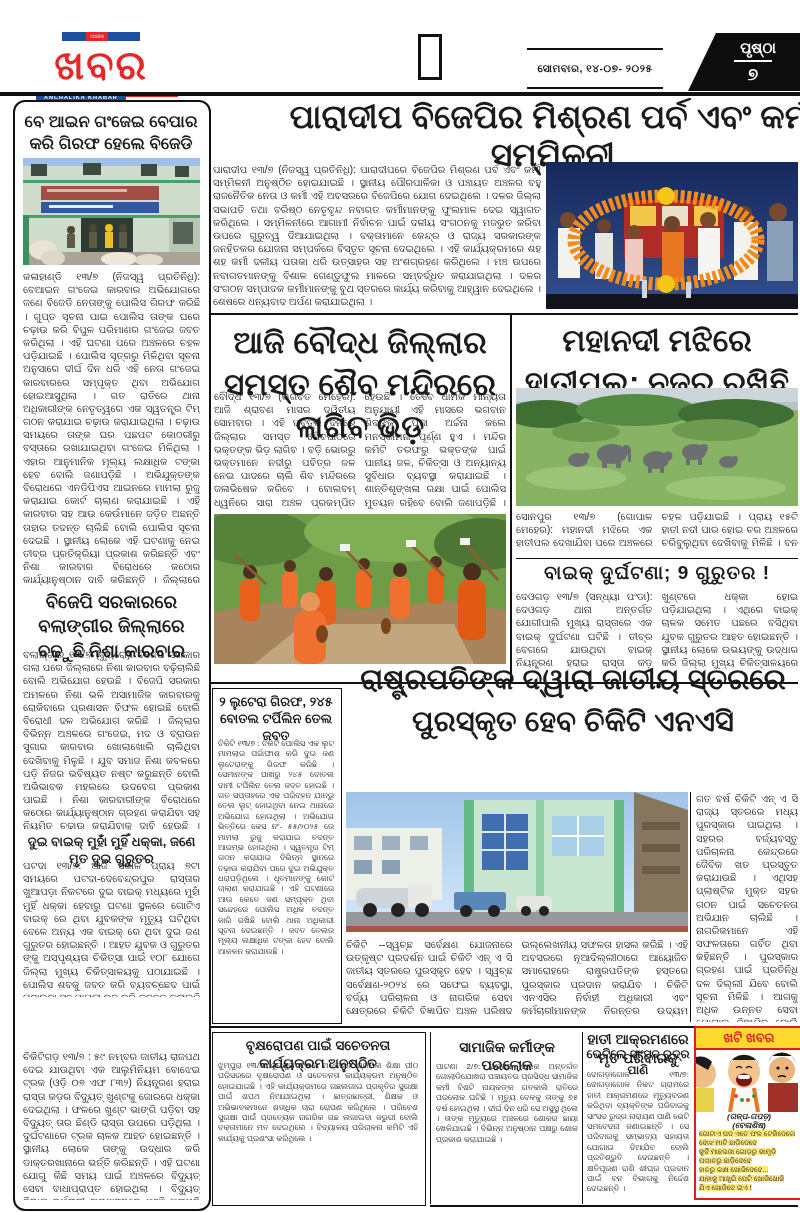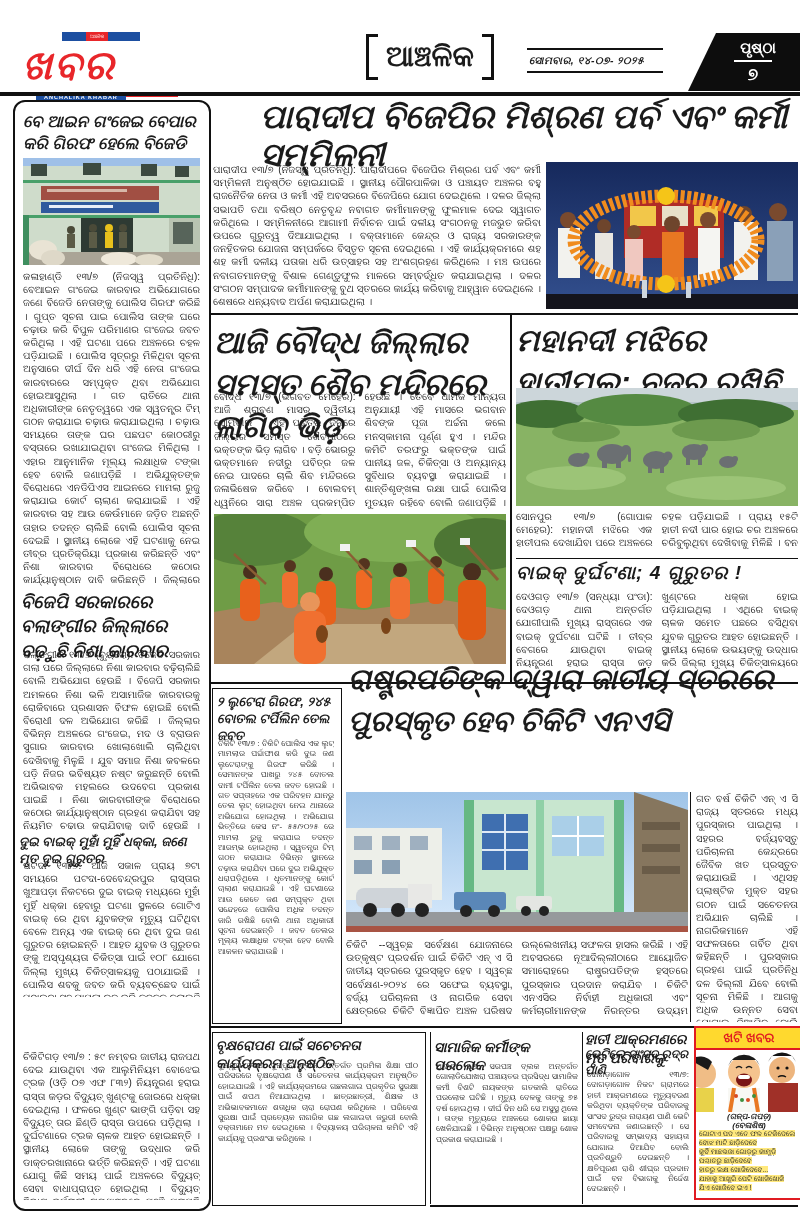--- a/index.html
+++ b/index.html
@@ -1,34 +1,34 @@
 <!DOCTYPE html>
 <html><head>
 <meta charset="utf-8">
 <style>
   html,body{margin:0;padding:0;background:#e9e9e9;}
   #page{position:relative;width:800px;height:1212px;background:#ffffff;margin:0 auto;
         font-family:"Liberation Sans","DejaVu Sans",sans-serif;color:#1b1b1b;overflow:hidden;}
   .abs{position:absolute;}
   .clip{overflow:hidden;}
   .jt{text-align:justify;}
-  .ctr{font-style:italic;}
+  .ctr{text-align:center;}
 
   
   .logo-main{font-weight:900;font-size:40px;line-height:40px;color:#e8262a;letter-spacing:2px;
              text-shadow:1px 1px 0 #ffffff,-1px -1px 0 #fff;}
   .blue-bar{background:#1d4fa1;color:#fff;}
   .logo-top-box{background:#e8262a;color:#fff;font-size:5px;padding:1px 4px;display:inline-block;}
   .section-wrap{display:flex;align-items:stretch;justify-content:center;}
   .bracket{width:9px;border:3px solid #111;}
   .bracket.l{border-right:none;}
   .bracket.r{border-left:none;}
   .section-txt{font-size:29px;font-weight:bold;padding:2px 8px;display:flex;align-items:center;}
   .date-line{border-top:2px solid #111;border-bottom:2px solid #111;font-size:10.5px;font-weight:bold;
-             padding:4px 2px;letter-spacing:.5px;}
+             padding:12px 2px;letter-spacing:.5px;}
   .page-box{background:#0d0d0d;color:#fff;clip-path:polygon(28px 0,100% 0,100% 100%,0 100%);
             display:flex;flex-direction:column;align-items:center;justify-content:center;}
   .page-box .lbl{font-size:15px;font-weight:bold;}
   .page-box .sep{width:38px;height:2px;background:#fff;margin:3px 0;}
   .page-box .num{font-size:17px;font-weight:bold;}
 
   .rule{background:#111;}
 
   
   .h-main{font-size:33px;font-weight:bold;line-height:1.15;}
@@ -68,21 +68,20 @@
       </span>
     </div>
     <div class="logo-main ctr">ଖବର</div>
     <div style="text-align:left;padding-left:14px;">
       <span class="blue-bar" style="display:inline-block;font-size:5.5px;letter-spacing:1px;padding:1px 8px;font-weight:bold;">ANCHALIKA KHABAR</span><span style="display:inline-block;width:52px;height:5px;background:#e8262a;vertical-align:middle;"></span>
     </div>
   </div>
 
   <div class="abs section-wrap" style="left:355px;top:34px;width:150px;height:46px;">
     <span class="bracket l"></span>
-    <span class="section-txt">ଆଞ୍ଚଳିକ</span>
     <span class="bracket r"></span>
   </div>
 
   <div class="abs date-line ctr" style="left:527px;top:48px;width:132px;">ସୋମବାର, ୧୪-୦୭- ୨୦୨୫</div>
 
   <div class="abs page-box" style="left:688px;top:33px;width:112px;height:58px;">
     <span class="lbl" style="margin-left:28px;">ପୃଷ୍ଠା</span>
     <span class="sep" style="margin-left:18px;"></span>
     <span class="num" style="margin-left:18px;">୭</span>
   </div>
@@ -254,21 +253,21 @@
         <ellipse cx="212" cy="74" rx="9" ry="6"></ellipse>
           <circle cx="219" cy="71" r="3"></circle>
       </g>
     </svg>
   </div>
 
   <div class="abs bodytx jt clip cols2" style="left:516px;top:510px;width:282px;height:46px;">ସୋନପୁର ୧୩/୭ (ଗୋପାଳ ମେହେର): ମହାନଦୀ ମଝିରେ ଏକ ହାତୀପଲ ଦେଖାଯିବା ପରେ ଅଞ୍ଚଳରେ ଚହଳ ପଡ଼ିଯାଇଛି । ପ୍ରାୟ ୧୫ଟି ହାତୀ ନଦୀ ପାର ହୋଇ ଚର ଅଞ୍ଚଳରେ ଚରିବୁଲୁଥିବା ଦେଖିବାକୁ ମିଳିଛି । ବନ ବିଭାଗ ହାତୀପଲ ଉପରେ ଅନବରତ ନଜର ରଖିଛି । ଗ୍ରାମବାସୀଙ୍କୁ ସତର୍କ ରହିବାକୁ ପରାମର୍ଶ ଦିଆଯାଇଛି । ହାତୀପଲ ଗ୍ରାମ ଭିତରକୁ ନ ପଶିବା ପାଇଁ ବନକର୍ମଚାରୀ ମୁତୟନ କରାଯାଇଛନ୍ତି ।</div>
 
   <div class="abs rule" style="left:516px;top:558px;width:282px;height:1px;"></div>
 
-  <div class="abs h-bike ctr" style="left:516px;top:562px;width:282px;height:24px;">ବାଇକ୍ ଦୁର୍ଘଟଣା; 4 ଗୁରୁତର !</div>
+  <div class="abs h-bike ctr" style="left:516px;top:562px;width:282px;height:24px;">ବାଇକ୍ ଦୁର୍ଘଟଣା; 9 ଗୁରୁତର !</div>
   <div class="abs bodytx jt clip cols2" style="left:516px;top:590px;width:282px;height:88px;">ଦେଓଗଡ଼ ୧୩/୭ (ସନ୍ଧ୍ୟା ପଂଡା): ଦେଓଗଡ଼ ଥାନା ଅନ୍ତର୍ଗତ ଯୋଗୀପାଲି ମୁଖ୍ୟ ରାସ୍ତାରେ ଏକ ବାଇକ୍ ଦୁର୍ଘଟଣା ଘଟିଛି । ତୀବ୍ର ବେଗରେ ଯାଉଥିବା ବାଇକ୍ ନିୟନ୍ତ୍ରଣ ହରାଇ ରାସ୍ତା କଡ଼ ଖୁଣ୍ଟରେ ଧକ୍କା ହୋଇ ପଡ଼ିଯାଇଥିଲା । ଏଥିରେ ବାଇକ୍ ଚାଳକ ସମେତ ପଛରେ ବସିଥିବା ଯୁବକ ଗୁରୁତର ଆହତ ହୋଇଛନ୍ତି । ସ୍ଥାନୀୟ ଲୋକେ ଉଭୟଙ୍କୁ ଉଦ୍ଧାର କରି ଜିଲ୍ଲା ମୁଖ୍ୟ ଚିକିତ୍ସାଳୟରେ ଭର୍ତ୍ତି କରିଛନ୍ତି । ଆହତଙ୍କ ମଧ୍ୟରୁ ଜଣଙ୍କ ଅବସ୍ଥା ସଙ୍କଟାପନ୍ନ ଥିବାରୁ ତାଙ୍କୁ ବଡ଼ ଡାକ୍ତରଖାନାକୁ ସ୍ଥାନାନ୍ତର କରାଯାଇଛି । ପୋଲିସ ମାମଲା ରୁଜୁ କରି ତଦନ୍ତ ଆରମ୍ଭ କରିଛି ।</div>
 
   <div class="abs box" style="left:212px;top:688px;width:128px;height:334px;">
     <div class="abs h-sm ctr" style="left:4px;top:5px;width:118px;height:40px;">୨ ଲୁଟେରା ଗିରଫ, ୨୪୫ ବୋତଲ ଟର୍ପିଲିନ ତେଲ ଜବତ</div>
     <div class="abs bodytx-sm jt clip" style="left:5px;top:50px;width:116px;height:278px;">ଚିକିଟି ୧୩/୭ : ଚିକିଟି ପୋଲିସ ଏକ ଲୁଟ୍ ମାମଲାର ପର୍ଦ୍ଦାଫାଶ କରି ଦୁଇ ଜଣ ଲୁଟେରାଙ୍କୁ ଗିରଫ କରିଛି । ସେମାନଙ୍କ ପାଖରୁ ୨୪୫ ବୋତଲ ଦାମୀ ଟର୍ପିଲିନ ତେଲ ଜବତ ହୋଇଛି । ଗତ ସପ୍ତାହରେ ଏକ ପରିବହନ ଯାନରୁ ତେଲ ଲୁଟ୍ ହୋଇଥିବା ନେଇ ଥାନାରେ ଅଭିଯୋଗ ହୋଇଥିଲା । ଅଭିଯୋଗ ଭିତ୍ତିରେ କେସ ନଂ- ୫୫/୨୦୨୫ ରେ ମାମଲା ରୁଜୁ କରାଯାଇ ତଦନ୍ତ ଆରମ୍ଭ ହୋଇଥିଲା । ସ୍ୱତନ୍ତ୍ର ଟିମ୍ ଗଠନ କରାଯାଇ ବିଭିନ୍ନ ସ୍ଥାନରେ ଚଢ଼ାଉ କରାଯିବା ପରେ ଦୁଇ ଅଭିଯୁକ୍ତ ଧରାପଡ଼ିଥିଲେ । ଧୃତମାନଙ୍କୁ କୋର୍ଟ ଚାଲାଣ କରାଯାଇଛି । ଏହି ଘଟଣାରେ ଆଉ କେତେ ଜଣ ସମ୍ପୃକ୍ତ ଥିବା ସନ୍ଦେହରେ ପୋଲିସ ଅଧିକ ତଦନ୍ତ ଜାରି ରଖିଛି ବୋଲି ଥାନା ଅଧିକାରୀ ସୂଚନା ଦେଇଛନ୍ତି । ଜବତ ତେଲର ମୂଲ୍ୟ ଲକ୍ଷାଧିକ ଟଙ୍କା ହେବ ବୋଲି ଆକଳନ କରାଯାଉଛି ।</div>
   </div>
 
   <div class="abs h-xl ctr" style="left:348px;top:658px;width:450px;height:98px;">ରାଷ୍ଟ୍ରପତିଙ୍କ ଦ୍ୱାରା ଜାତୀୟ ସ୍ତରରେ ପୁରସ୍କୃତ ହେବ ଚିକିଟି ଏନଏସି</div>
 
   <div class="abs" style="left:346px;top:792px;width:342px;height:140px;">

